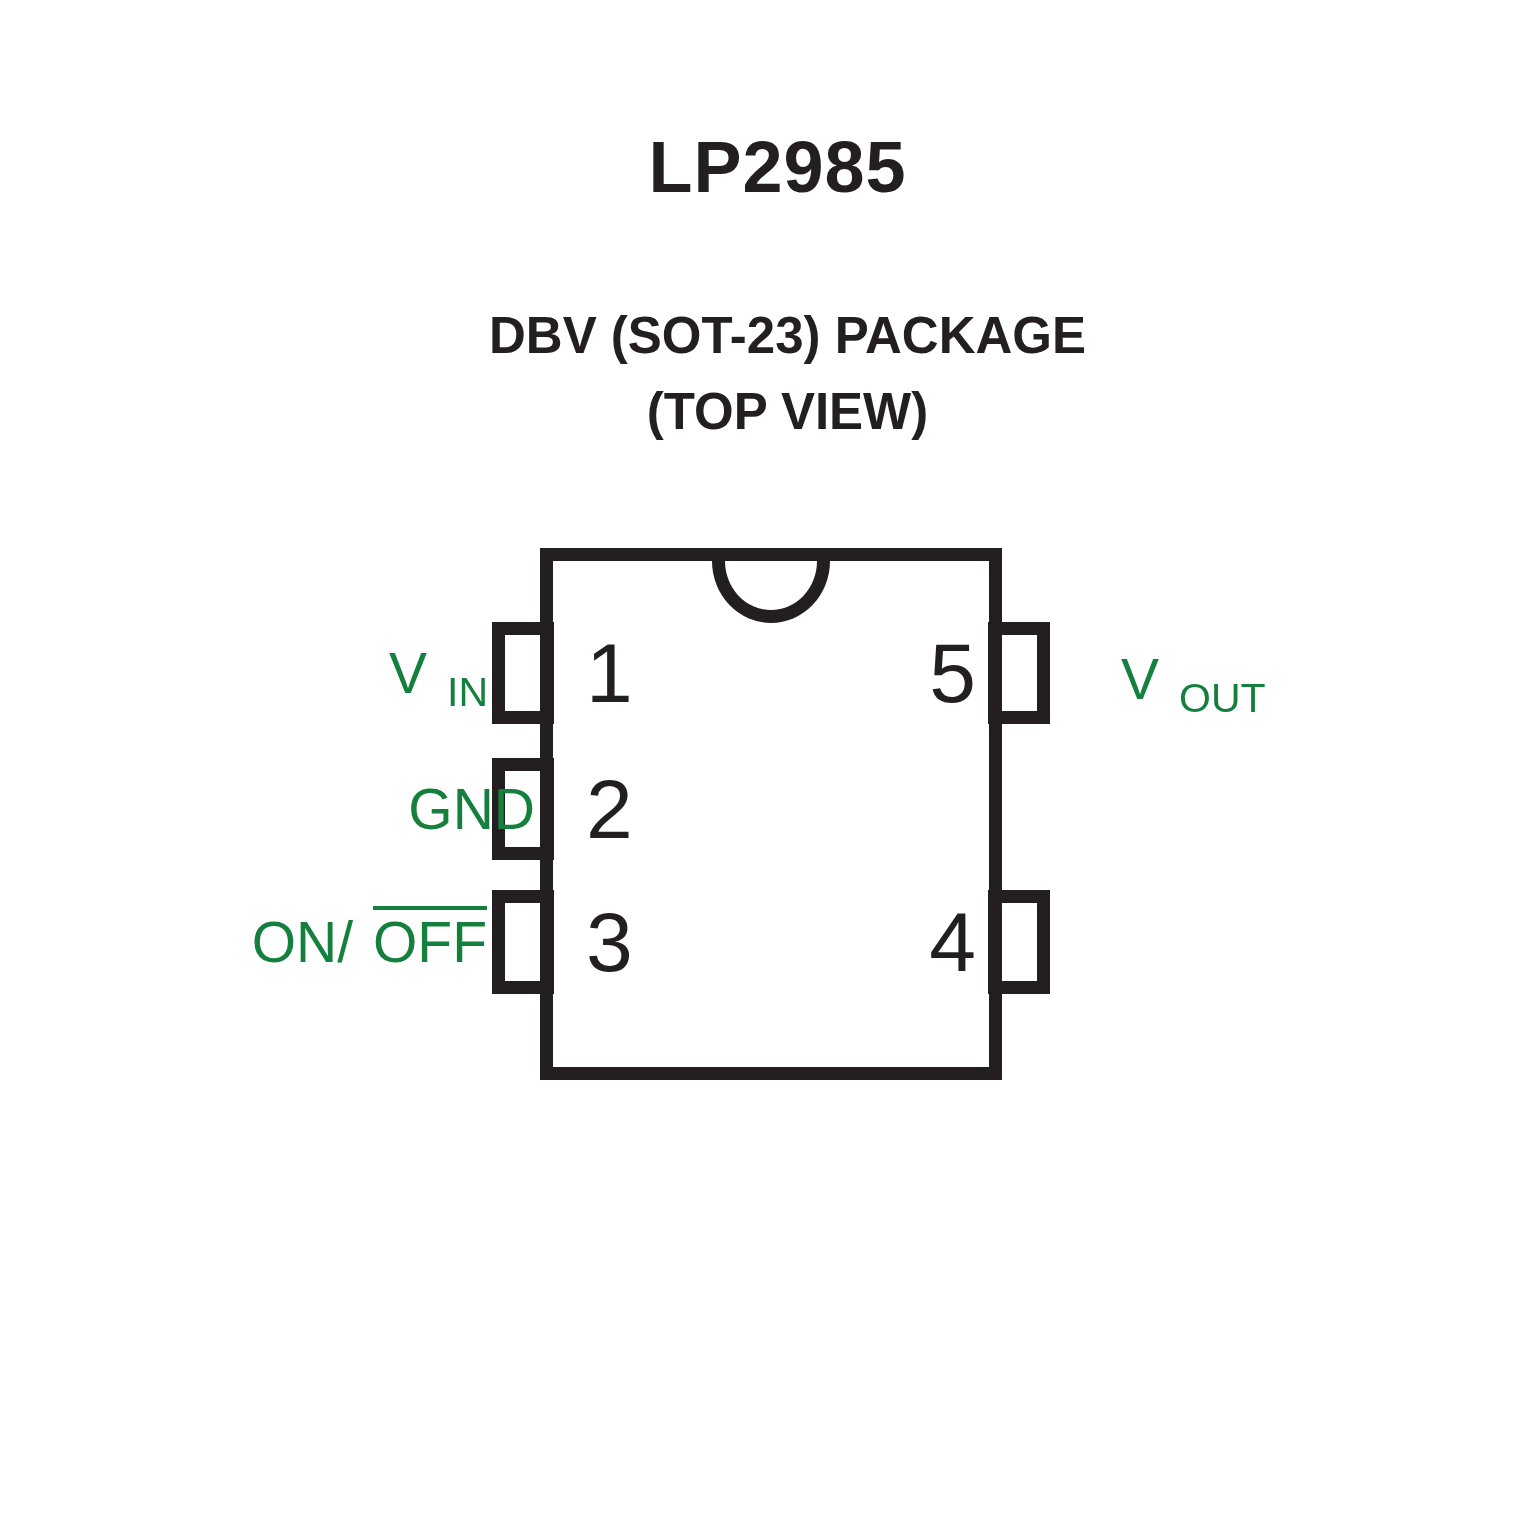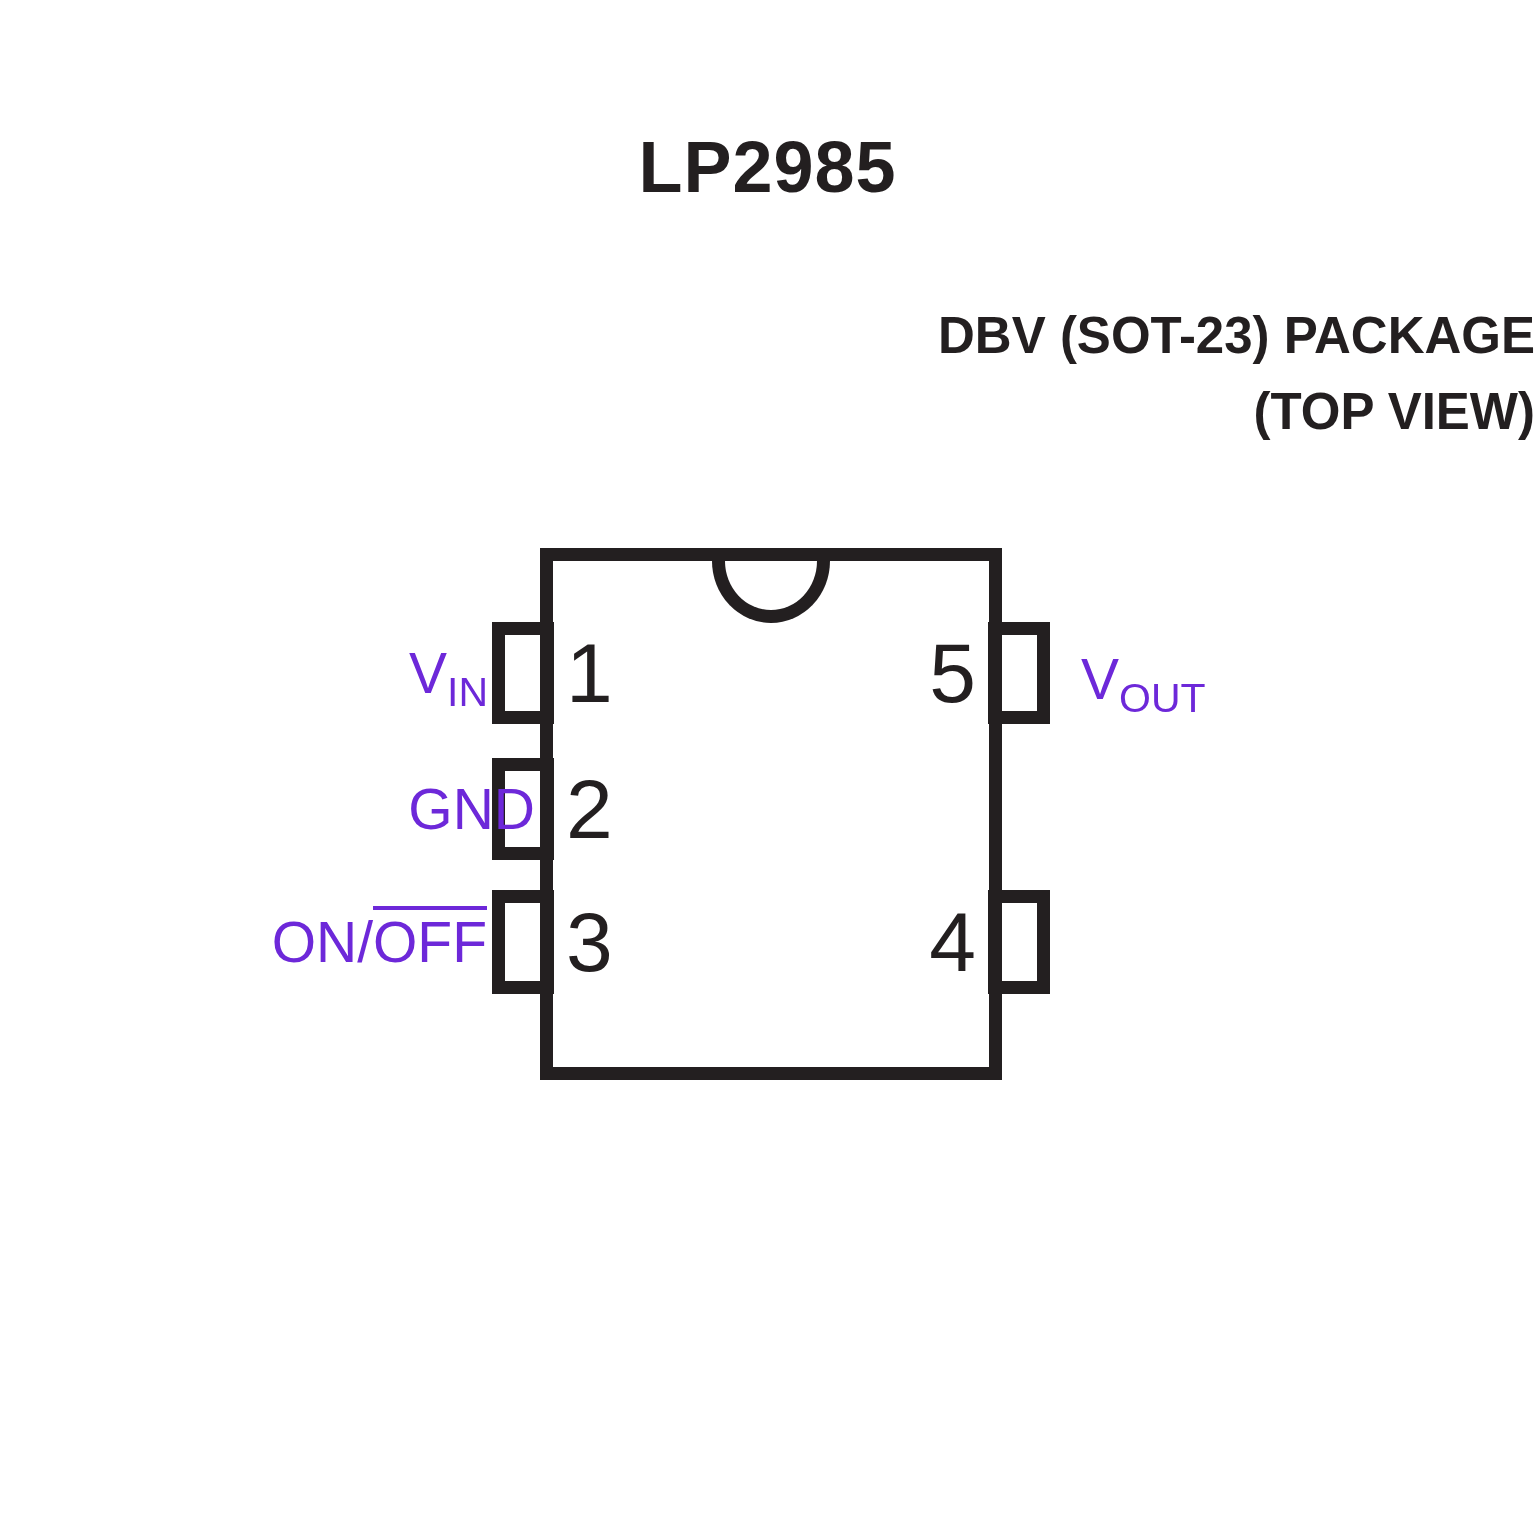--- a/index.html
+++ b/index.html
@@ -1,15 +1,15 @@
 <!DOCTYPE html>
 <html><head>
 <meta charset="utf-8">
 <style>
-  * { box-sizing: border-box; }
+  * { box-sizing: border-box; padding-left: 20px; }
   html, body { margin: 0; padding: 0; background: #ffffff; }
   .canvas {
     position: relative;
     width: 1535px;
     height: 1535px;
     background: #ffffff;
     color: #231f20;
     font-family: "Liberation Sans", sans-serif;
     overflow: hidden;
   }
@@ -21,21 +21,21 @@
     text-align: center;
     font-size: 72px;
     font-weight: 700;
     letter-spacing: 1px;
   }
   .subtitle {
     position: absolute;
     top: 298px;
     left: 0;
     width: 100%;
-    text-align: right;
+    text-align: center;
     font-size: 51px;
     font-weight: 700;
     line-height: 76px;
   }
   .ic-body {
     position: absolute;
     left: 540px;
     top: 548px;
     width: 462px;
     height: 532px;
@@ -76,21 +76,21 @@
   .num-3 { left: 566px; top: 890px; line-height: 104px; }
   .num-5 { left: 876px; top: 622px; width: 100px; text-align: right; }
   .num-4 { left: 876px; top: 890px; width: 100px; text-align: right; line-height: 104px; }
 
   .lbl {
     position: absolute;
     font-size: 57px;
     font-weight: 400;
     white-space: nowrap;
     line-height: 102px;
-    color: #6d28d9;
+    color: #15803d;
   }
   .lbl .sub { font-size: 41px; vertical-align: -13px; }
   .lbl-vin    { right: 1047px; top: 622px; }
   .lbl-gnd    { right: 1000px; top: 758px; }
   .lbl-onoff  { right: 1048px; top: 890px; line-height: 104px; margin-left: 32px; }
   .lbl-vout   { left: 1060px;  top: 628px; margin-left: 21px; }
   .lbl-bypass { left: 1060px;  top: 890px; line-height: 104px; }
   .ovl {
     text-decoration: overline;
     text-decoration-thickness: 4px;

